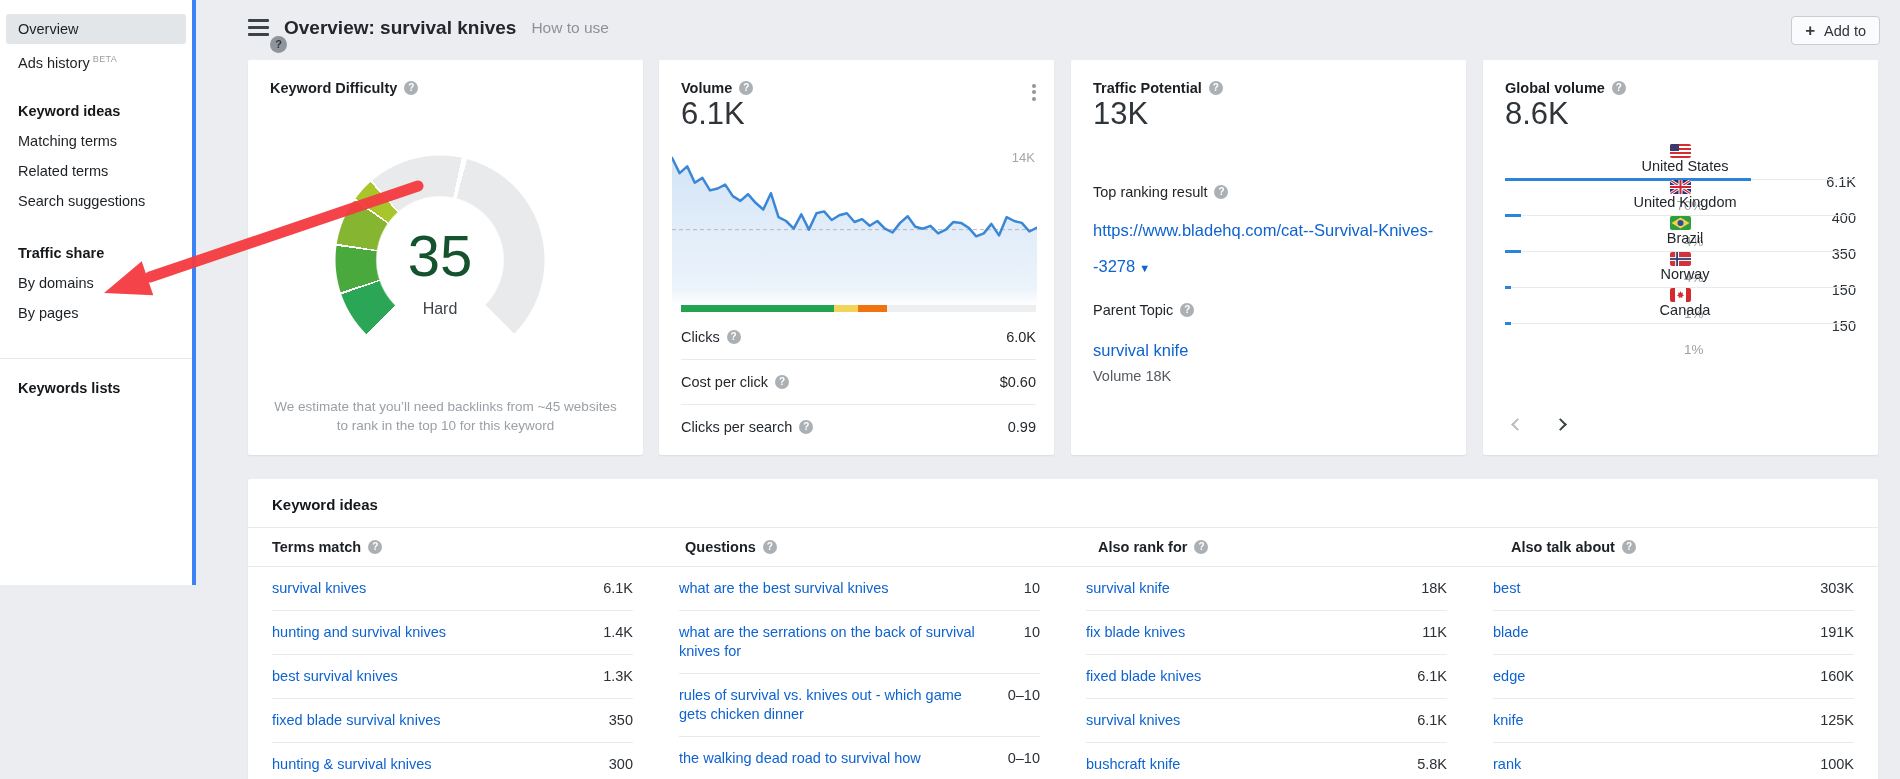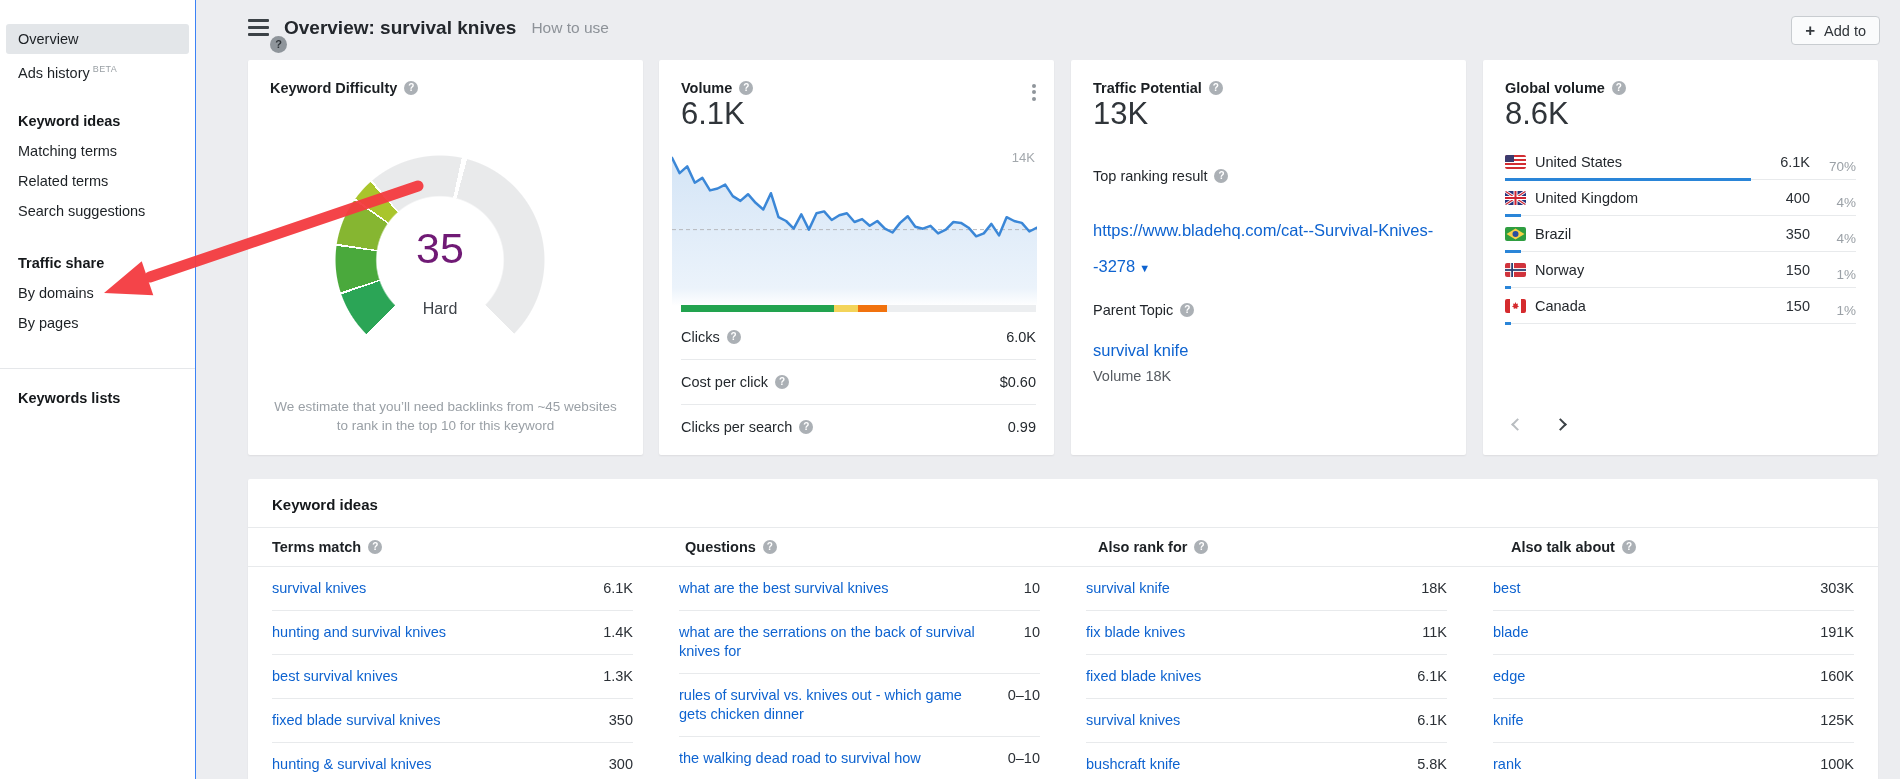--- a/index.html
+++ b/index.html
@@ -1,21 +1,21 @@
 <!DOCTYPE html>
 <html><head>
 <meta charset="utf-8">
 <style>
   * { margin:0; padding:0; box-sizing:border-box; }
   html,body { width:1900px; height:779px; overflow:hidden; }
   body { background:#ecedf0; font-family:"Liberation Sans","DejaVu Sans",sans-serif; color:#22262b; position:relative; }
   :root { --blue:#0e63d0; --div:#e8eaec; --gray:#9aa0a6; }
 
   
-  #sidebar { position:absolute; left:0; top:0; width:196px; height:779px; background:#fff; padding-top:24px; font-size:14.5px; border-right:1px solid #3b82f6; z-index:5; }
+  #sidebar { position:absolute; left:0; top:0; width:196px; height:585px; background:#fff; padding-top:14px; font-size:14.5px; border-right:4px solid #3b82f6; z-index:5; }
   .sb-item { height:30px; line-height:30px; padding-left:18px; color:#1d2125; cursor:pointer; white-space:nowrap; }
   .sb-item.sel { background:#e3e6e9; margin:0 6px; padding-left:12px; border-radius:3px; }
   .sb-head { font-weight:bold; margin-top:22px; height:30px; line-height:30px; padding-left:18px; color:#15181b; }
   .sb-div { border-top:1px solid #e5e7ea; margin:30px 0 14px; }
   .sb-div + .sb-head { margin-top:12px; }
   .beta { font-size:9px; color:#9aa0a5; letter-spacing:.4px; margin-left:3px; vertical-align:super; }
 
   
   #main-header { position:absolute; left:248px; top:0; height:55px; display:flex; align-items:center; gap:15px; z-index:2; }
   .burger { width:21px; display:flex; flex-direction:column; gap:4px; cursor:pointer; }
@@ -30,21 +30,21 @@
   
   .card { position:absolute; top:60px; width:395px; height:395px; background:#fff; border-radius:2px; box-shadow:0 1px 2px rgba(0,0,0,.07); }
   #kd-card { left:248px; } #volume-card { left:659px; } #tp-card { left:1071px; } #gv-card { left:1483px; }
   .card-title { position:absolute; left:22px; top:20px; font-weight:bold; font-size:14.5px; color:#1b1f23; display:flex; align-items:center; gap:7px; }
   .big { position:absolute; left:22px; top:36px; font-size:31px; color:#30353a; }
 
   
   .gauge { position:absolute; left:87px; top:95px; width:210px; height:210px;
     -webkit-mask:radial-gradient(closest-side, transparent 60%, #000 61.5%, #000 99%, transparent 100%);
     mask:radial-gradient(closest-side, transparent 60%, #000 61.5%, #000 99%, transparent 100%); }
-  .kd-num { position:absolute; left:87px; width:210px; top:167px; text-align:center; font-size:43px; color:#701a75; line-height:1; }
+  .kd-num { position:absolute; left:87px; width:210px; top:167px; text-align:center; font-size:58px; color:#14532d; line-height:1; }
   .kd-word { position:absolute; left:87px; width:210px; top:240px; text-align:center; font-size:16px; color:#3f444a; }
   .kd-caption { position:absolute; left:24px; right:24px; bottom:20px; text-align:center; font-size:13.5px; line-height:19px; color:#9aa0a6; }
 
   
   .kebab { position:absolute; right:18px; top:21px; cursor:pointer; }
   .kebab i { display:block; width:4px; height:4px; border-radius:50%; background:#8f959b; margin:2.5px 0; }
   .ymax { position:absolute; right:19px; top:90px; font-size:13px; color:#a3a8ad; }
   #vol-chart { position:absolute; left:13px; top:82px; }
   .clicks-bar { position:absolute; left:22px; right:18px; top:245px; height:7px; display:flex; overflow:hidden; }
   .vol-rows { position:absolute; left:22px; right:18px; top:254px; }
@@ -54,21 +54,21 @@
   .vrow .val { margin-left:auto; }
 
   
   .tp-label { position:absolute; left:22px; font-size:14.5px; color:#22262b; display:flex; gap:7px; align-items:center; }
   .tp-link { position:absolute; left:22px; width:352px; font-size:16.5px; line-height:36px; color:var(--blue); text-decoration:none; overflow-wrap:anywhere; display:block; cursor:pointer; }
   .caret { font-size:11px; margin-left:4px; }
   .tp-vol { position:absolute; left:22px; top:308px; font-size:14.5px; color:#565b61; }
 
   
   .gv-rows { position:absolute; left:22px; right:22px; top:84px; }
-  .gv-row { position:relative; height:36px; display:flex; align-items:center; font-size:14.5px; }
+  .gv-row { position:relative; height:36px; display:flex; align-items:center; font-size:14.5px;flex-direction:column; }
   .flag { width:21px; height:14px; flex:none; border-radius:2px; overflow:hidden; display:inline-block; }
   .flag svg { display:block; }
   .gv-name { margin-left:9px; color:#23272c; }
   .gv-val { margin-left:auto; color:#2b3036; }
   .gv-pct { width:46px; text-align:right; color:var(--gray); font-size:13.5px;margin-top:8px; }
   .gv-track { position:absolute; left:0; right:0; bottom:0; height:1px; background:var(--div); }
   .gv-bar { position:absolute; left:0; bottom:-1px; height:3px; background:#2a85d8; }
   .gv-pager { position:absolute; left:30px; bottom:26px; display:flex; gap:34px; }
   .chev { width:9px; height:9px; border-top:2.5px solid #3c4247; border-right:2.5px solid #3c4247; display:inline-block; cursor:pointer; }
   .chev.prev { transform:rotate(-135deg); border-color:#b9bdc1; }
@@ -180,21 +180,21 @@
       </div>
     </div>
 </div>
 
 <div class="card" id="tp-card">
   <div class="card-title">
     <span>Traffic Potential</span>
     <span class="q">?</span>
   </div>
   <div class="big">13K</div>
-  <div class="tp-label" style="top:108px;">
+  <div class="tp-label" style="top:124px;">
     <span>Top ranking result</span>
     <span class="q">?</span>
   </div>
   <a class="tp-link" style="top:152px;"><span>https://www.bladehq.com/cat--Survival-Knives--3278</span><span class="caret">▼</span></a>
   <div class="tp-label" style="top:242px;">
     <span>Parent Topic</span>
     <span class="q">?</span>
   </div>
   <a class="tp-link" style="top:272px;">survival knife</a>
   <div class="tp-vol">Volume 18K</div>

